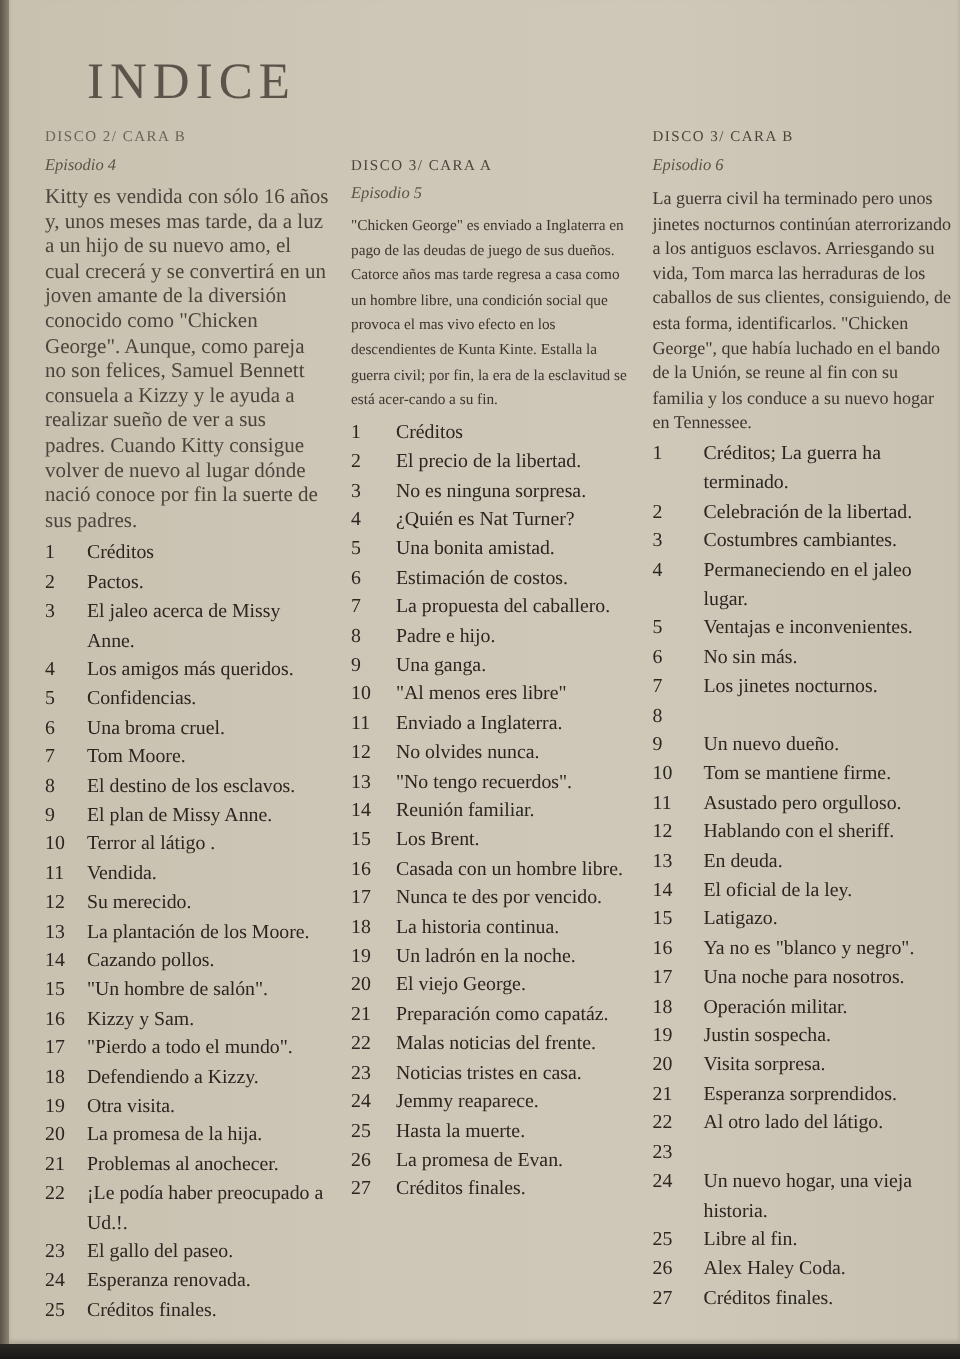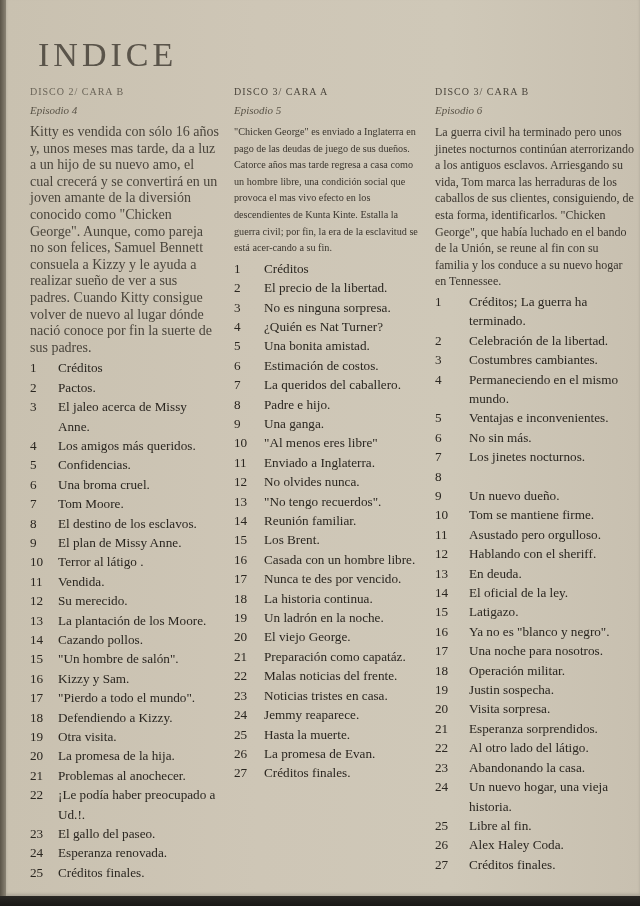--- a/index.html
+++ b/index.html
@@ -15,26 +15,26 @@
   }
   .left-edge {
     position:absolute; left:0; top:0; width:6px; height:906px;
     background:linear-gradient(90deg,#5a5448,#8a8374);
   }
   .bottom-edge {
     position:absolute; left:0; top:896px; width:640px; height:10px;
     background:linear-gradient(180deg,#2a2824,#1a1816);
   }
   .title {
-    position:absolute; left:32px; top:36px;
+    position:absolute; left:52px; top:36px;
     font-size:34px; letter-spacing:4px; color:#5a544a; font-weight:normal;text-align:right;
   }
   .col { position:absolute; top:86px; color:#2e2a24; }
   .col-1 { left:30px; width:190px; }
-  .col-2 { left:234px; width:190px; }
+  .col-2 { left:234px; width:190px;margin-top:19px; }
   .col-3 { left:435px; width:200px; }
   .disc-head { font-size:10px; letter-spacing:1px; color:#4a453c; white-space:nowrap; height:18px; }
   .col-1 .disc-head { color:#6a6458; }
   .episode { font-style:italic; font-size:11px; color:#5a5448; height:14px; margin-top:0px; }
   .summary { font-size:10.2px; line-height:16.6px; margin-top:6px; color:#3a352e; }
   .col-1 .summary { font-size:14px; color:#4a453c; }
   .col-3 .summary { font-size:12px; color:#3a352e; }
   .tracks { margin-top:2px; }
   .track { display:flex; font-size:13.2px; line-height:19.4px; color:#2a2620; }
   .track .num { width:30px; flex:none; padding-left:0px; }
@@ -184,21 +184,21 @@
       <div class="track">
         <span class="num">5</span>
         <span class="name">Una bonita amistad.</span>
       </div>
       <div class="track">
         <span class="num">6</span>
         <span class="name">Estimación de costos.</span>
       </div>
       <div class="track">
         <span class="num">7</span>
-        <span class="name">La queridos del caballero.</span>
+        <span class="name">La propuesta del caballero.</span>
       </div>
       <div class="track">
         <span class="num">8</span>
         <span class="name">Padre e hijo.</span>
       </div>
       <div class="track">
         <span class="num">9</span>
         <span class="name">Una ganga.</span>
       </div>
       <div class="track">
@@ -288,21 +288,21 @@
       <div class="track">
         <span class="num">2</span>
         <span class="name">Celebración de la libertad.</span>
       </div>
       <div class="track">
         <span class="num">3</span>
         <span class="name">Costumbres cambiantes.</span>
       </div>
       <div class="track">
         <span class="num">4</span>
-        <span class="name">Permaneciendo en el mismo mundo.</span>
+        <span class="name">Permaneciendo en el jaleo lugar.</span>
       </div>
       <div class="track">
         <span class="num">5</span>
         <span class="name">Ventajas e inconvenientes.</span>
       </div>
       <div class="track">
         <span class="num">6</span>
         <span class="name">No sin más.</span>
       </div>
       <div class="track">
@@ -363,21 +363,20 @@
       <div class="track">
         <span class="num">21</span>
         <span class="name">Esperanza sorprendidos.</span>
       </div>
       <div class="track">
         <span class="num">22</span>
         <span class="name">Al otro lado del látigo.</span>
       </div>
       <div class="track">
         <span class="num">23</span>
-        <span class="name">Abandonando la casa.</span>
       </div>
       <div class="track">
         <span class="num">24</span>
         <span class="name">Un nuevo hogar, una vieja historia.</span>
       </div>
       <div class="track">
         <span class="num">25</span>
         <span class="name">Libre al fin.</span>
       </div>
       <div class="track">

